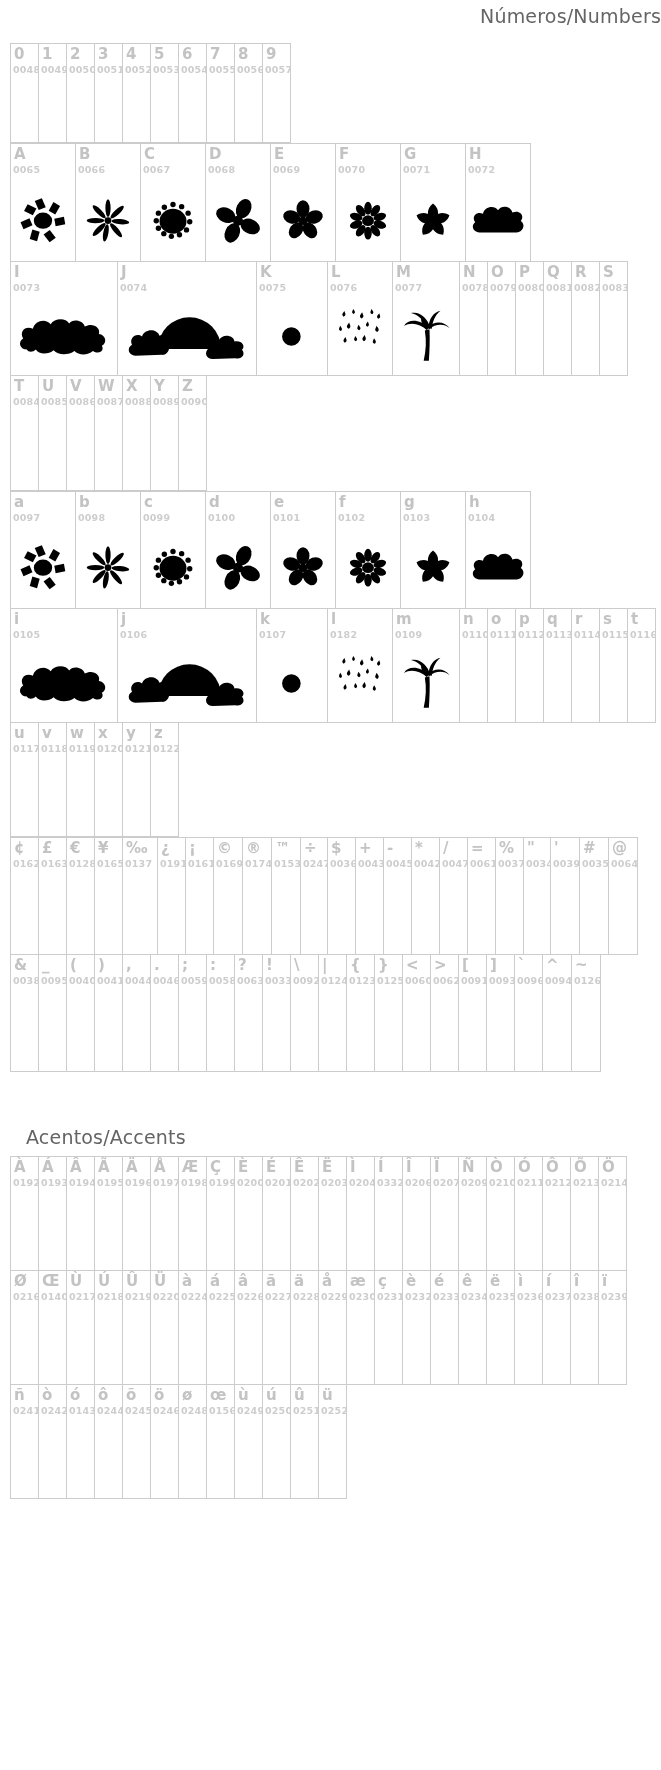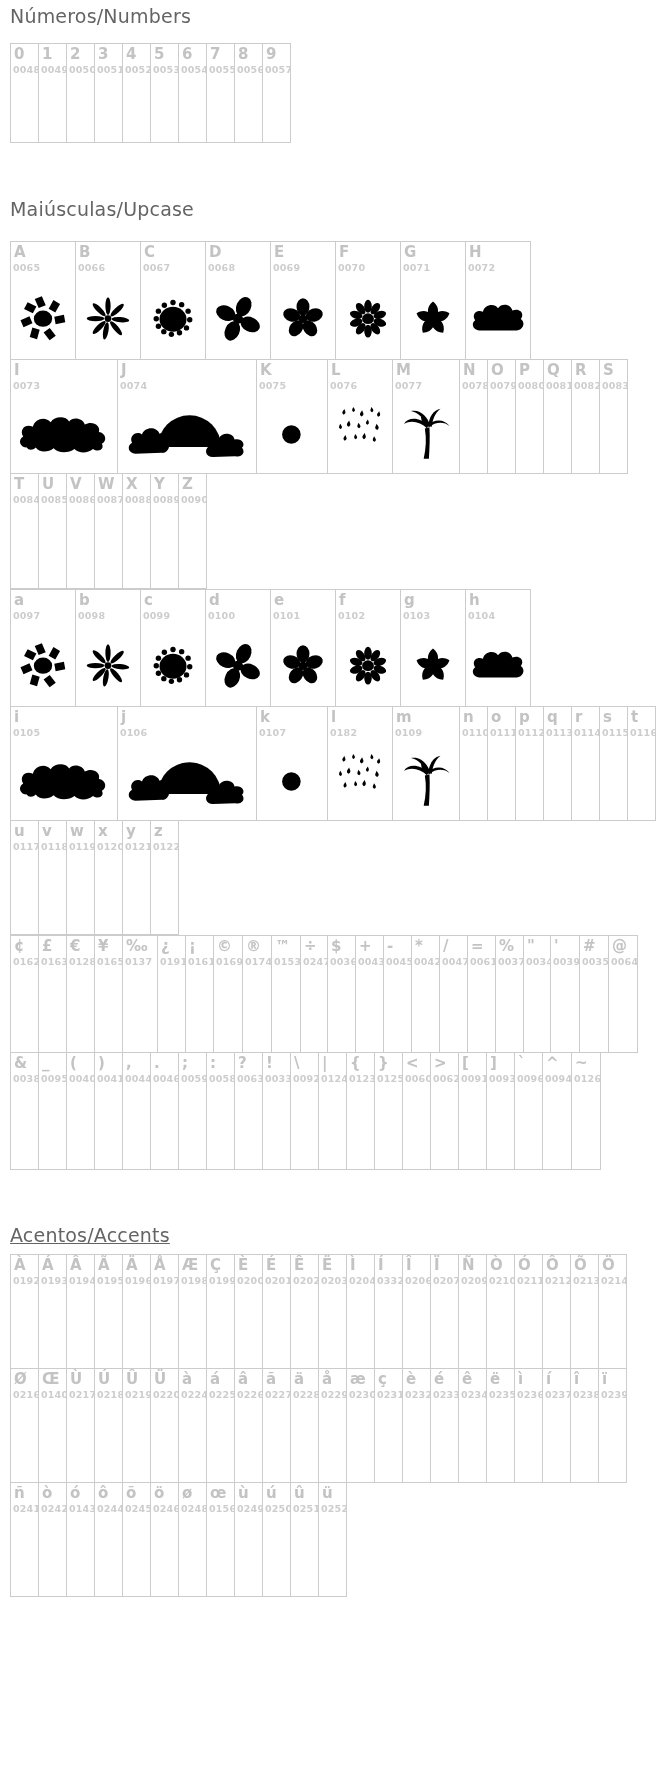--- a/index.html
+++ b/index.html
@@ -5,25 +5,25 @@
   html,body{margin:0;padding:0;}
   body{
     width:661px;height:1770px;overflow:hidden;background:#ffffff;
     font-family:"DejaVu Sans","Liberation Sans",sans-serif;
   }
   .wrap{padding:3px 0 0 10px;overflow:hidden;}
   h2{
     font-size:19px;font-weight:normal;color:#646464;letter-spacing:.2px;
     margin:0;line-height:22px;
   }
-  .sec-numbers h2{margin:2px 0 16px;}
+  .sec-numbers h2{margin:2px 0 16px;text-align:right;}
   .sec-uppercase h2{margin:55px 0 21px;}
   .sec-lowercase h2{margin:39px 0 24px;}
   .sec-symbols h2{margin:43px 0 15px;}
-  .sec-accents h2{margin:54px 0 8px;text-decoration:underline;}
+  .sec-accents h2{margin:54px 16px 8px;}
   .grid-row{display:flex;}
   .grid-row + .grid-row{margin-top:-1px;}
   .cell{
     flex:none;box-sizing:border-box;border:1px solid #cccccc;background:#ffffff;
     display:flex;flex-direction:column;overflow:hidden;
   }
   .cell + .cell{margin-left:-1px;}
   .ch{
     font-weight:bold;font-size:15px;line-height:1.25;color:#c3c3c3;
     padding:1px 0 0 3px;white-space:nowrap;
@@ -218,21 +218,20 @@
           <div class="cell" style="width: 29px; height: 100px;">
     <div class="ch">9</div>
     <div class="code">0057</div>
     <div class="glyph-area"></div>
   </div>
         </div>
       </div>
   </section>
 
   <section class="sec sec-uppercase">
-    <h2>Maiúsculas/Upcase</h2>
     <div class="grid">
         <div class="grid-row">
           <div class="cell" style="width: 66px; height: 119px;">
     <div class="ch">A</div>
     <div class="code">0065</div>
     <div class="glyph-area">
               <svg width="54" height="54" class="glyph outline">
                 <use href="#sym-sun" width="100%" height="100%"></use>
               </svg>
             </div>

